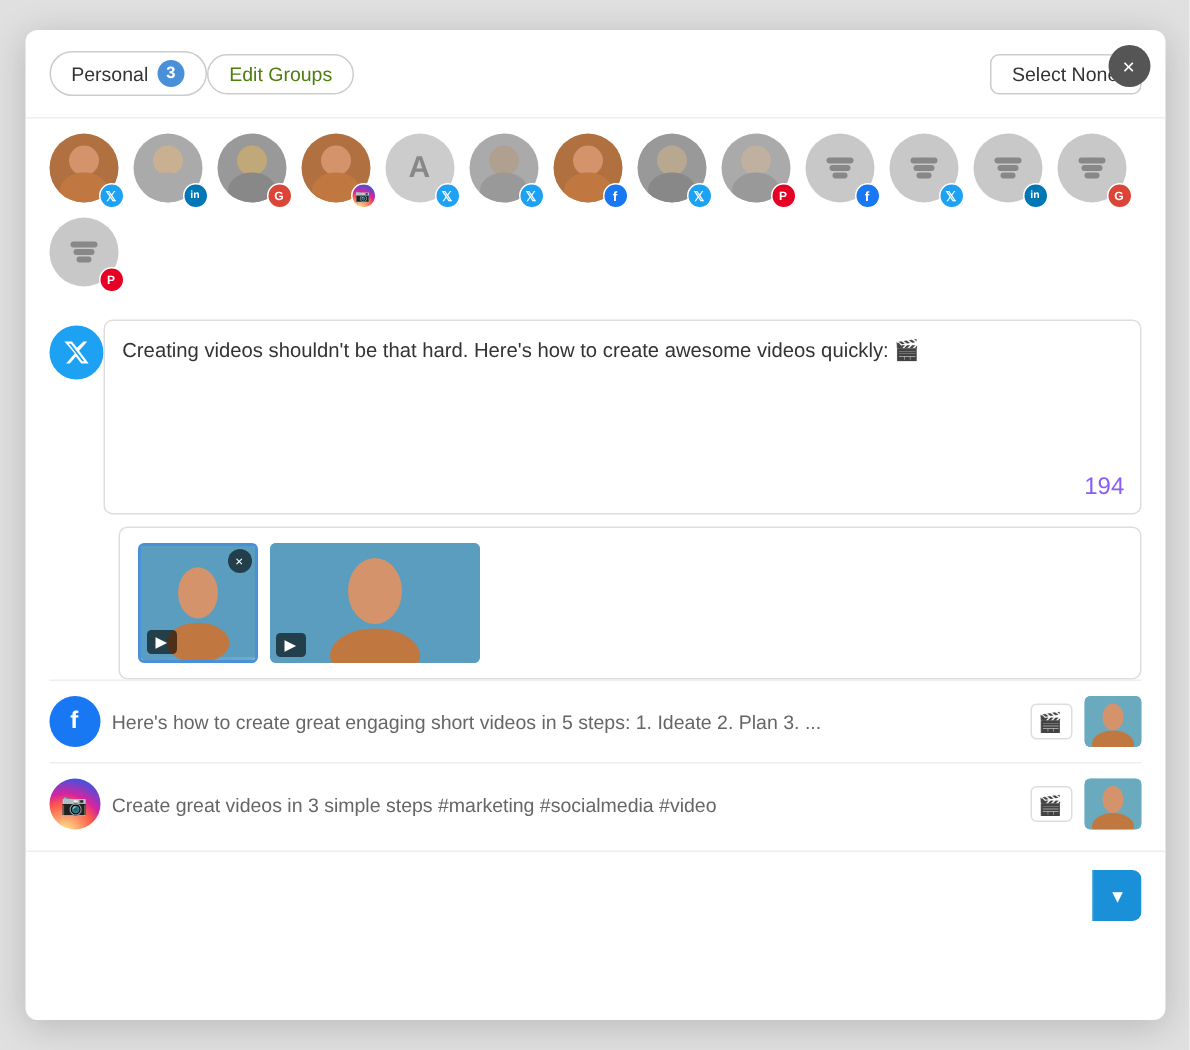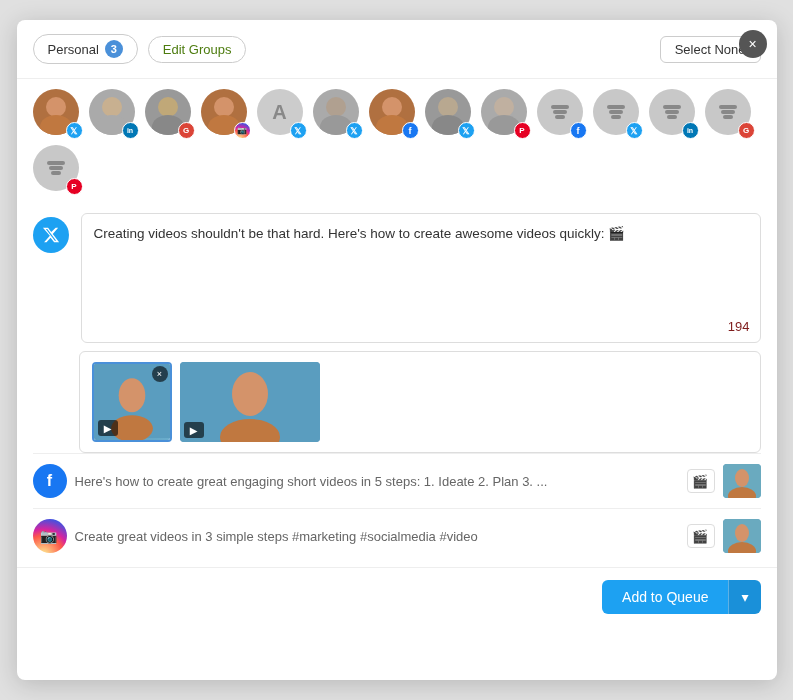--- a/index.html
+++ b/index.html
@@ -36,21 +36,20 @@
       color: #fff;
       font-size: 14px;
       border: none;
       z-index: 10;
     }
     .modal-header {
       display: flex;
       align-items: center;
       padding: 14px 16px;
       border-bottom: 1px solid #eee;
-      gap: 10px;
     }
     .btn-personal {
       background: #fff;
       border: 1px solid #ccc;
       border-radius: 20px;
       padding: 5px 14px;
       font-size: 13px;
       cursor: pointer;
       display: flex;
       align-items: center;
@@ -147,21 +146,21 @@
     .stack-icon span:nth-child(1) { background: #888; width: 18px; }
     .stack-icon span:nth-child(2) { background: #888; width: 14px; }
     .stack-icon span:nth-child(3) { background: #888; width: 10px; }
 
     .content-area {
       padding: 0 16px;
     }
     .twitter-compose {
       display: flex;
       align-items: flex-start;
-      gap: 12px;
+      gap: 0;
       margin: 10px 0 8px;
     }
     .twitter-icon-circle {
       width: 36px;
       height: 36px;
       border-radius: 50%;
       background: #1da1f2;
       display: flex;
       align-items: center;
       justify-content: center;
@@ -182,22 +181,22 @@
     }
     .compose-text {
       font-size: 13.5px;
       color: #333;
       line-height: 1.5;
     }
     .char-count {
       position: absolute;
       bottom: 8px;
       right: 10px;
-      font-size: 13px;
-      color: #7f1d1d;
+      font-size: 16px;
+      color: #8b5cf6;
     }
     .suggested-media {
       border: 1px solid #ddd;
       border-radius: 6px;
       padding: 10px 12px;
       margin-top: 8px;
       margin-left: 46px;
     }
     .suggested-header {
       display: flex;
@@ -605,20 +604,19 @@
           <ellipse cx="19" cy="14" rx="7" ry="9" fill="#d4936a"></ellipse>
           <ellipse cx="19" cy="32" rx="14" ry="9" fill="#c07840"></ellipse>
         </svg>
       </div>
     </div>
 
   </div>
 
   <div class="modal-footer">
     <div class="add-queue-group">
-      <button class="btn-add-queue">Add to Queue</button>
       <button class="btn-add-queue-dropdown">
         <span>▾</span>
       </button>
     </div>
   </div>
 
 </div>
 
 </body></html>

